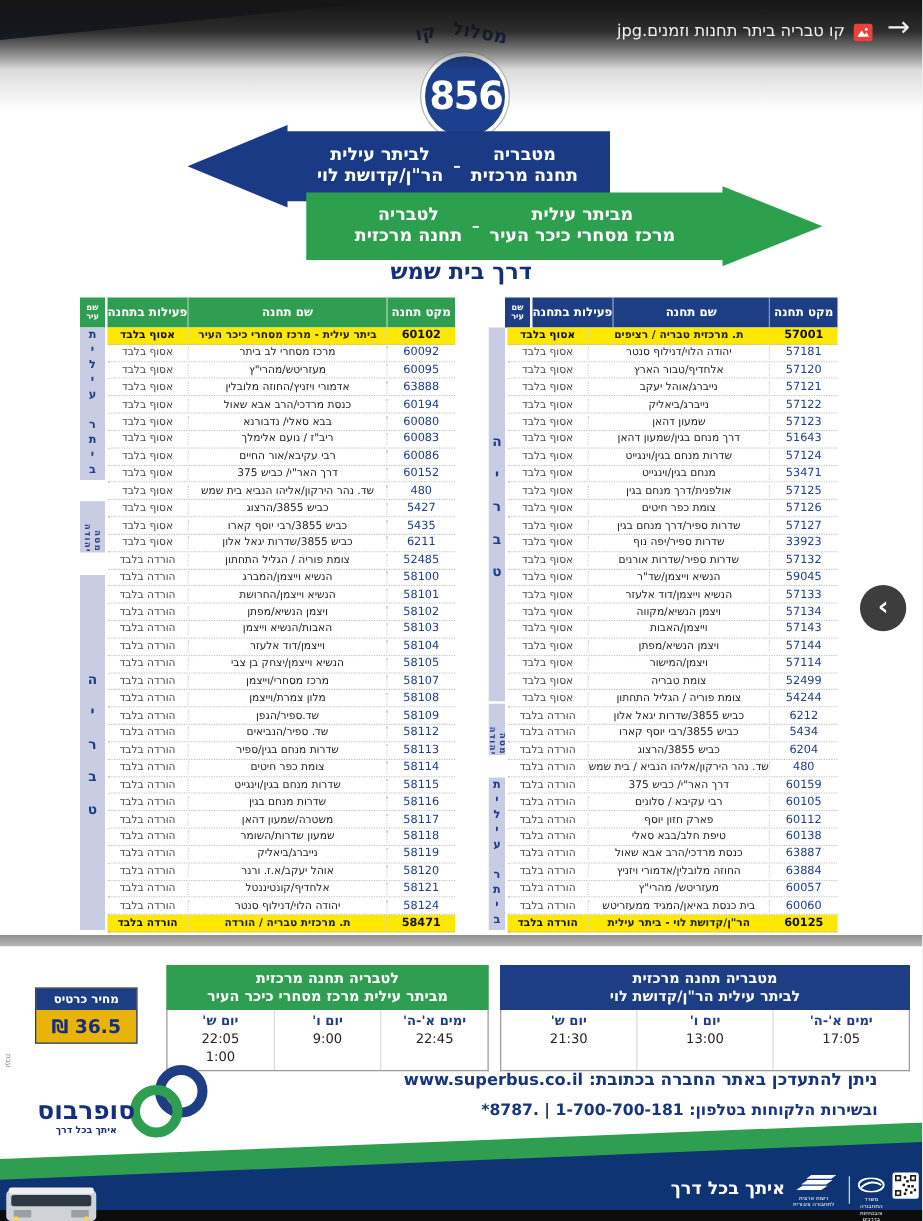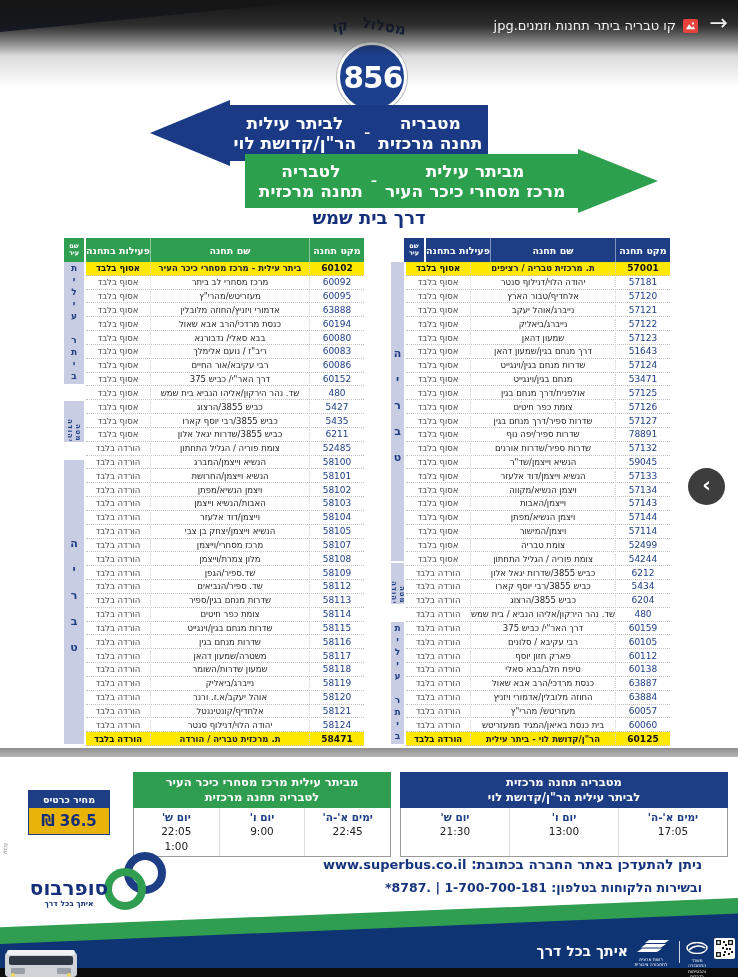--- a/index.html
+++ b/index.html
@@ -25,21 +25,21 @@
   .badge{position:absolute;left:337px;top:42px;width:64px;height:64px;border-radius:50%;background:#1c3f8e;
          border:3px solid #fff;box-shadow:0 0 0 1px #b5b5b5;display:flex;align-items:center;z-index:3;}
   .badge span{color:#fff;font-size:31px;font-weight:bold;letter-spacing:-1px;transform:scaleX(.95);}
   
   .arrowblue{position:absolute;left:150px;top:100px;width:338px;height:66px;z-index:4;}
   .arrowblue .head{position:absolute;left:0;top:0;width:0;height:0;border-top:33px solid transparent;border-bottom:33px solid transparent;border-left:none;border-right:80px solid #1b3a86;}
   .arrowblue .bodyr{position:absolute;left:78px;top:5px;width:260px;height:56px;background:#1b3a86;display:flex;align-items:center;justify-content:center;gap:8px;}
   .arrowgreen{position:absolute;left:245px;top:149px;width:413px;height:64px;z-index:4;}
   .arrowgreen .head{position:absolute;right:0;top:0;width:0;height:0;border-top:32px solid transparent;border-bottom:32px solid transparent;border-left:80px solid #2da04e;}
   .arrowgreen .bodyr{position:absolute;left:0;top:5px;width:334px;height:54px;background:#2da04e;display:flex;align-items:center;justify-content:center;gap:8px;}
-  .agrp{color:#fff;font-weight:bold;font-size:17px;line-height:1.2;text-align:center;white-space:nowrap;}
+  .agrp{color:#fff;font-weight:bold;font-size:14px;line-height:1.2;text-align:center;white-space:nowrap;}
   .adash{color:#fff;font-weight:bold;font-size:12px;}
   .via{position:absolute;left:0;top:207px;width:738px;text-align:center;color:#14307a;font-weight:bold;font-size:18px;z-index:4;}
   
   .stable{position:absolute;top:238px;display:flex;flex-direction:column;z-index:5;}
   .stable.right{left:404px;width:266px;}
   .stable.left{left:64px;width:300px;}
   .thead{display:flex;height:24px;color:#fff;font-weight:bold;font-size:9.5px;align-items:stretch;text-align:center;}
   .thead>span{display:flex;align-items:center;justify-content:center;}
   .thead .h-code{width:54px;}
   .thead .h-name{flex:1;border-right:1px solid rgba(255,255,255,.45);border-left:1px solid rgba(255,255,255,.45);}
@@ -217,21 +217,21 @@
             <span class="c-code">57126</span>
             <span class="c-name">צומת כפר חיטים</span>
             <span class="c-act">אסוף בלבד</span>
           </div>
           <div class="trow">
             <span class="c-code">57127</span>
             <span class="c-name">שדרות ספיר/דרך מנחם בגין</span>
             <span class="c-act">אסוף בלבד</span>
           </div>
           <div class="trow">
-            <span class="c-code">78891</span>
+            <span class="c-code">33923</span>
             <span class="c-name">שדרות ספיר/יפה נוף</span>
             <span class="c-act">אסוף בלבד</span>
           </div>
           <div class="trow">
             <span class="c-code">57132</span>
             <span class="c-name">שדרות ספיר/שדרות אורנים</span>
             <span class="c-act">אסוף בלבד</span>
           </div>
           <div class="trow">
             <span class="c-code">59045</span>
@@ -587,22 +587,22 @@
       </div>
       <div class="scol">
         <div class="slabel">יום ש'</div>
         <div class="stime">21:30</div>
         <div class="stime"></div>
       </div>
     </div>
   </div>
   <div class="sbox greenbox">
     <div class="shead">
-      <div>מביתר עילית מרכז מסחרי כיכר העיר</div>
-        <div>לטבריה תחנה מרכזית</div>
+      <div>לטבריה תחנה מרכזית</div>
+        <div>מביתר עילית מרכז מסחרי כיכר העיר</div>
     </div>
     <div class="sbody">
       <div class="scol">
         <div class="slabel">ימים א'-ה'</div>
         <div class="stime">22:45</div>
         <div class="stime"></div>
       </div>
       <div class="scol">
         <div class="slabel">יום ו'</div>
         <div class="stime">9:00</div>

